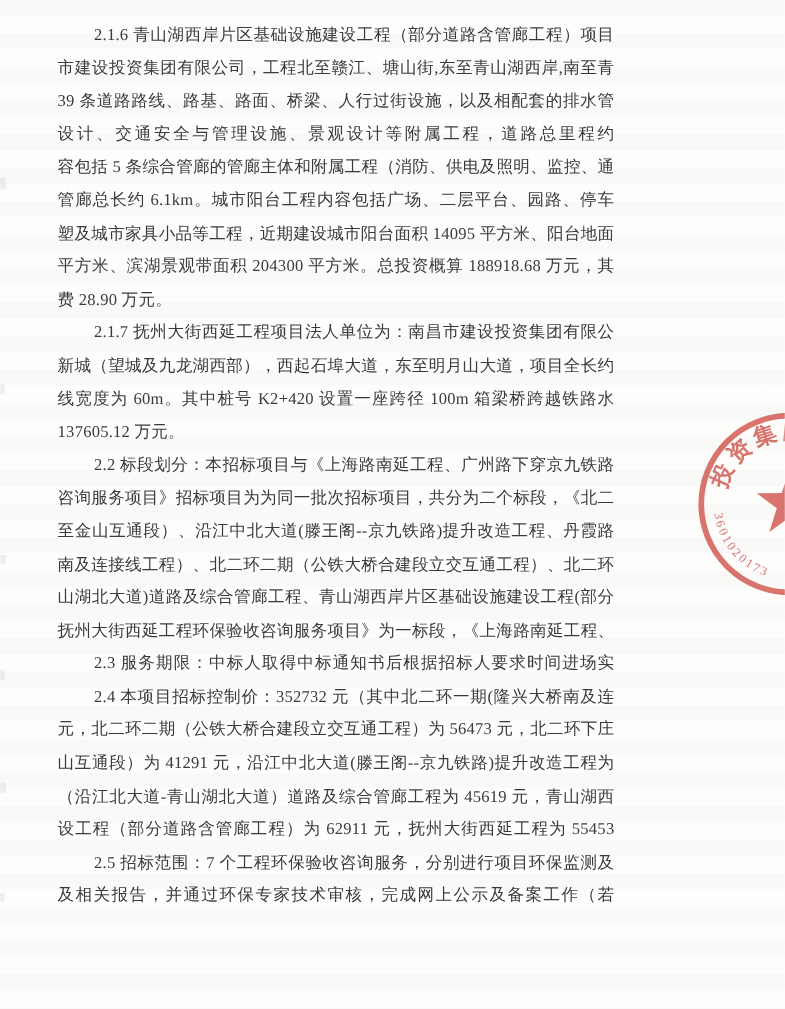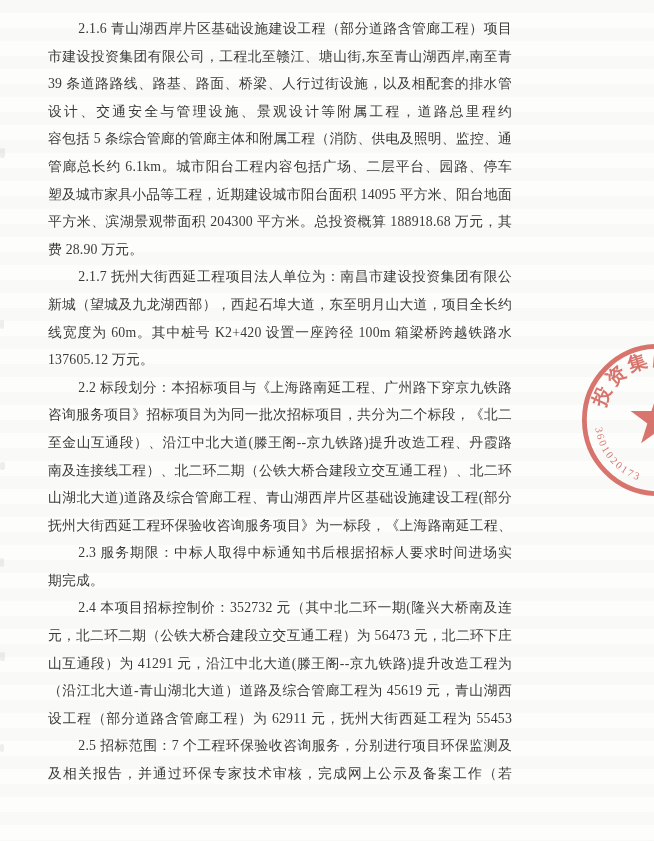--- a/index.html
+++ b/index.html
@@ -93,21 +93,20 @@
     <div class="ln first">2.2 标段划分：本招标项目与《上海路南延工程、广州路下穿京九铁路隧道工程环保验收</div>
     <div class="ln">咨询服务项目》招标项目为为同一批次招标项目，共分为二个标段，《北二环一期（隆兴大桥</div>
     <div class="ln">至金山互通段）、沿江中北大道(滕王阁--京九铁路)提升改造工程、丹霞路（沿江北大道-青</div>
     <div class="ln">南及连接线工程）、北二环二期（公铁大桥合建段立交互通工程）、北二环下庄湖桥（秀先路</div>
     <div class="ln">山湖北大道)道路及综合管廊工程、青山湖西岸片区基础设施建设工程(部分道路含管廊工程)、</div>
     <div class="ln">抚州大街西延工程环保验收咨询服务项目》为一标段，《上海路南延工程、广州路下穿京九铁</div>
   </div>
 
   <div class="para">
     <div class="ln first">2.3 服务期限：中标人取得中标通知书后根据招标人要求时间进场实施，按招标人要求工</div>
-    <div class="ln last">期完成。</div>
   </div>
 
   <div class="para">
     <div class="ln first">2.4 本项目招标控制价：352732 元（其中北二环一期(隆兴大桥南及连接线工程)为 53185</div>
     <div class="ln">元，北二环二期（公铁大桥合建段立交互通工程）为 56473 元，北二环下庄湖桥（秀先路至金</div>
     <div class="ln">山互通段）为 41291 元，沿江中北大道(滕王阁--京九铁路)提升改造工程为 37800 元，丹霞路</div>
     <div class="ln">（沿江北大道-青山湖北大道）道路及综合管廊工程为 45619 元，青山湖西岸片区基础设施建</div>
     <div class="ln last">设工程（部分道路含管廊工程）为 62911 元，抚州大街西延工程为 55453 元）</div>
   </div>
 

